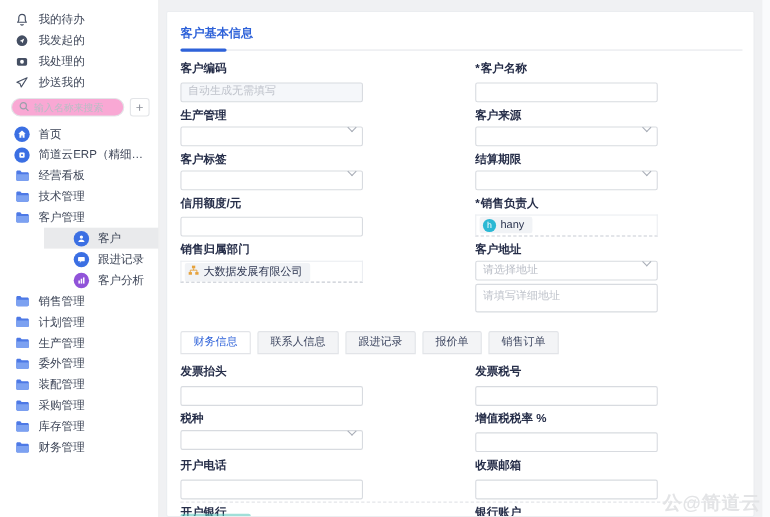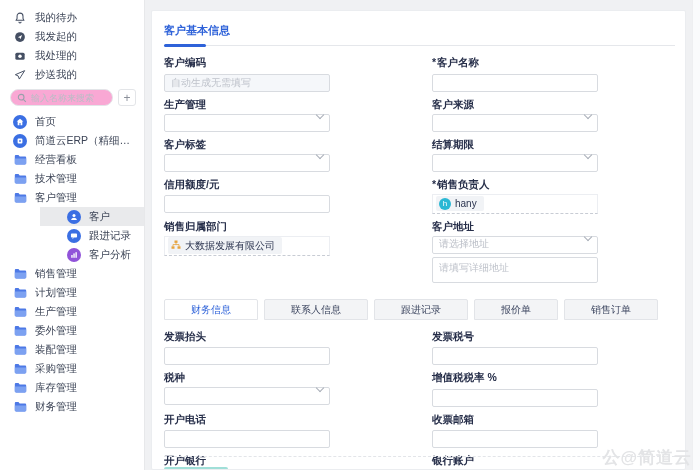--- a/index.html
+++ b/index.html
@@ -62,21 +62,21 @@
     background: #2e62d9; border-radius: 2px; }
 
   .fgrid { display: grid; grid-template-columns: 166px 166px; column-gap: 102px; }
   .field { margin-bottom: 6px; }
   .flabel { font-size: 10.5px; font-weight: bold; color: #262e49;
     margin-bottom: 4px; height: 12px; line-height: 12px; }
   .req { margin-right: 1px; }
   .ctl {
     height: 18px; width: 100%; border: 1px solid #d8dbe0; border-radius: 2px;
     background: #fff; font-size: 10px; color: #333; padding: 0 6px;
-    font-family: Liberation Serif, serif; outline: none;
+    font-family: Liberation Mono, monospace; outline: none;
   }
   input.ctl::placeholder { color: #bfc3cb; }
   input.ctl:disabled { background: #f5f7fa; }
   .selectbox { display: flex; align-items: flex-start; justify-content: space-between; cursor: pointer; }
   .selectbox .ph { color: #b9bdc6; font-size: 10px; }
   .chev { width: 6px; height: 6px; border-right: 1.3px solid #a9aeb8;
     border-bottom: 1.3px solid #a9aeb8; transform: rotate(45deg); margin-top: -3px; flex: 0 0 6px; }
   .chipfield {
     height: 20px; width: 100%; border: 1px solid #eceef2;
     border-bottom: 1px dashed #c8ccd4; display: flex; align-items: center;
@@ -88,21 +88,21 @@
     color: #fff; font-size: 8px; display: flex; align-items: center; justify-content: center; }
   .addr-detail {
     width: 100%; height: 26px; margin-top: 3px; border: 1px solid #d8dbe0;
     border-radius: 2px; resize: none; font-size: 10px; padding: 3px 6px;
     font-family: inherit; color: #333; outline: none;
   }
   .addr-detail::placeholder { color: #bfc3cb; }
 
   .tabbar { display: flex; gap: 6px; margin: 6px 0 10px 0; }
   .tab {
-    padding: 4px 26px; font-size: 10px; color: #3d4660; background: #f3f4f6;
+    padding: 4px 11px; font-size: 10px; color: #3d4660; background: #f3f4f6;
     border: 1px solid #e2e4e8; border-radius: 2px 2px 0 0; cursor: pointer; line-height: 11px;
   }
   .tab.active { background: #fff; color: #2e62d9; }
 
   .bottom-divider { position: absolute; left: 12px; right: 10px; bottom: 12px;
     border-top: 1px dashed #e3e5e9; }
   .btn-sliver { position: absolute; left: 12px; bottom: 0; width: 64px; height: 2px;
     background: #52c4b8; opacity: .55; border-radius: 2px 2px 0 0; }
 
   .watermark { position: absolute; right: 8px; bottom: 1px; font-size: 17px;

